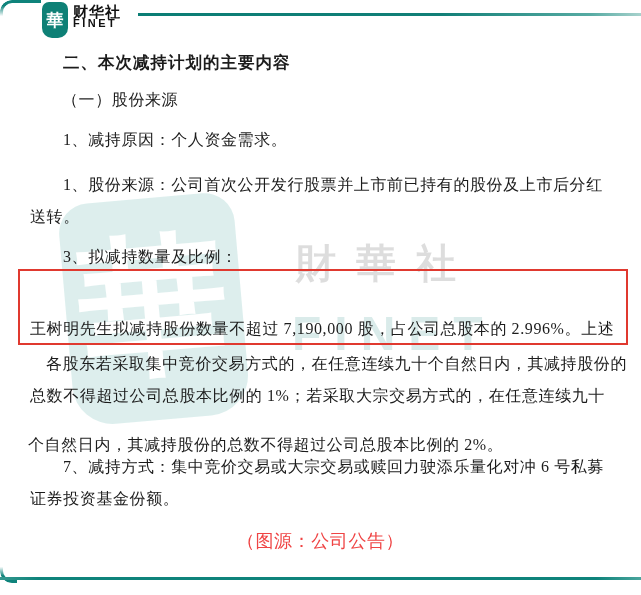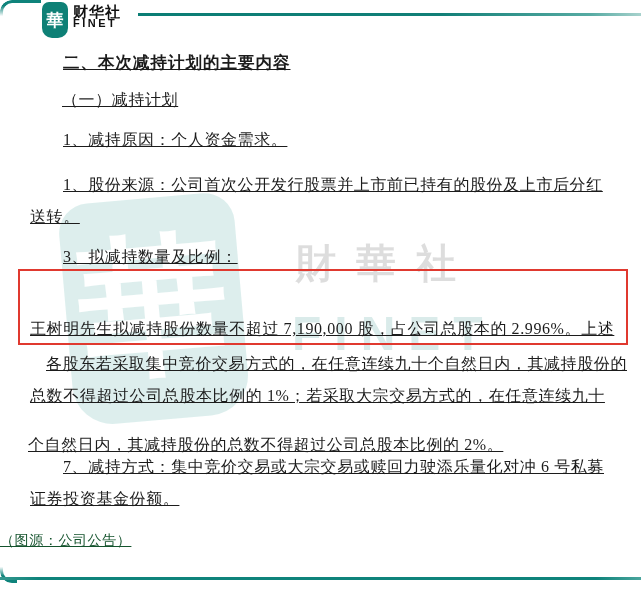--- a/index.html
+++ b/index.html
@@ -46,29 +46,29 @@
     color:#000000;opacity:0.13;white-space:nowrap;
   }
   .wm-en{
     left:292px;top:306px;font-family:"Liberation Sans","DejaVu Sans",sans-serif;
     font-size:48px;font-weight:bold;letter-spacing:13px;
     color:#0F827A;opacity:0.15;white-space:nowrap;
   }
   
   .line{
     position:absolute;font-size:16px;line-height:22px;white-space:nowrap;
-    letter-spacing:0.6px;color:#1c1c1c;z-index:2;text-decoration:underline;
+    letter-spacing:0.6px;color:#1c1c1c;z-index:2;
   }
   .heading{font-weight:bold;font-size:16.5px;letter-spacing:1px;}
   .redbox{
     position:absolute;left:18px;top:269px;width:606px;height:72px;
     border:2px solid #E0392F;z-index:1;
   }
   .redbox .line{z-index:2;}
-  .caption{left:0;right:0;text-align:left;font-size:14px;color:#14532d;}
+  .caption{left:0;right:0;text-align:center;font-size:18px;color:#ef4444;}
   
   .bottom-line{
     position:absolute;left:0;right:0;top:577px;height:3px;z-index:2;
     background:linear-gradient(to right,#35988f 0%,#0E837B 6%,#0E837B 93%,#4aa59d 100%);
   }
   .bottom-arc{
     position:absolute;left:0;top:565px;width:14px;height:15px;z-index:2;
     border-left:3px solid #0E837B;border-bottom:3px solid #0E837B;
     border-bottom-left-radius:12px;
     -webkit-mask-image:linear-gradient(to top,#000 40%,transparent 90%);
@@ -88,21 +88,21 @@
   <div class="brand-en">FINET</div>
   <div class="hdr-long-line"></div>
 
   <div class="wm wm-blob">
     <span>華</span>
   </div>
   <div class="wm wm-cn">財華社</div>
   <div class="wm wm-en">FINET</div>
 
   <div class="line heading" style="left:63px;top:52px;">二、本次减持计划的主要内容</div>
-  <div class="line" style="left:62px;top:89px;">（一）减持计划</div>
+  <div class="line" style="left:62px;top:89px;">（一）股份来源</div>
 
   <div class="line" style="left:63px;top:129px;">1、减持原因：个人资金需求。</div>
 
   <div class="line" style="left:63px;top:174px;">1、股份来源：公司首次公开发行股票并上市前已持有的股份及上市后分红</div>
   <div class="line" style="left:30px;top:206px;">送转。</div>
 
   <div class="line" style="left:63px;top:246px;">3、拟减持数量及比例：</div>
 
   <div class="redbox">
     <div class="line" style="left:10px;top:47px;">王树明先生拟减持股份数量不超过 7,190,000 股，占公司总股本的 2.996%。上述</div>

